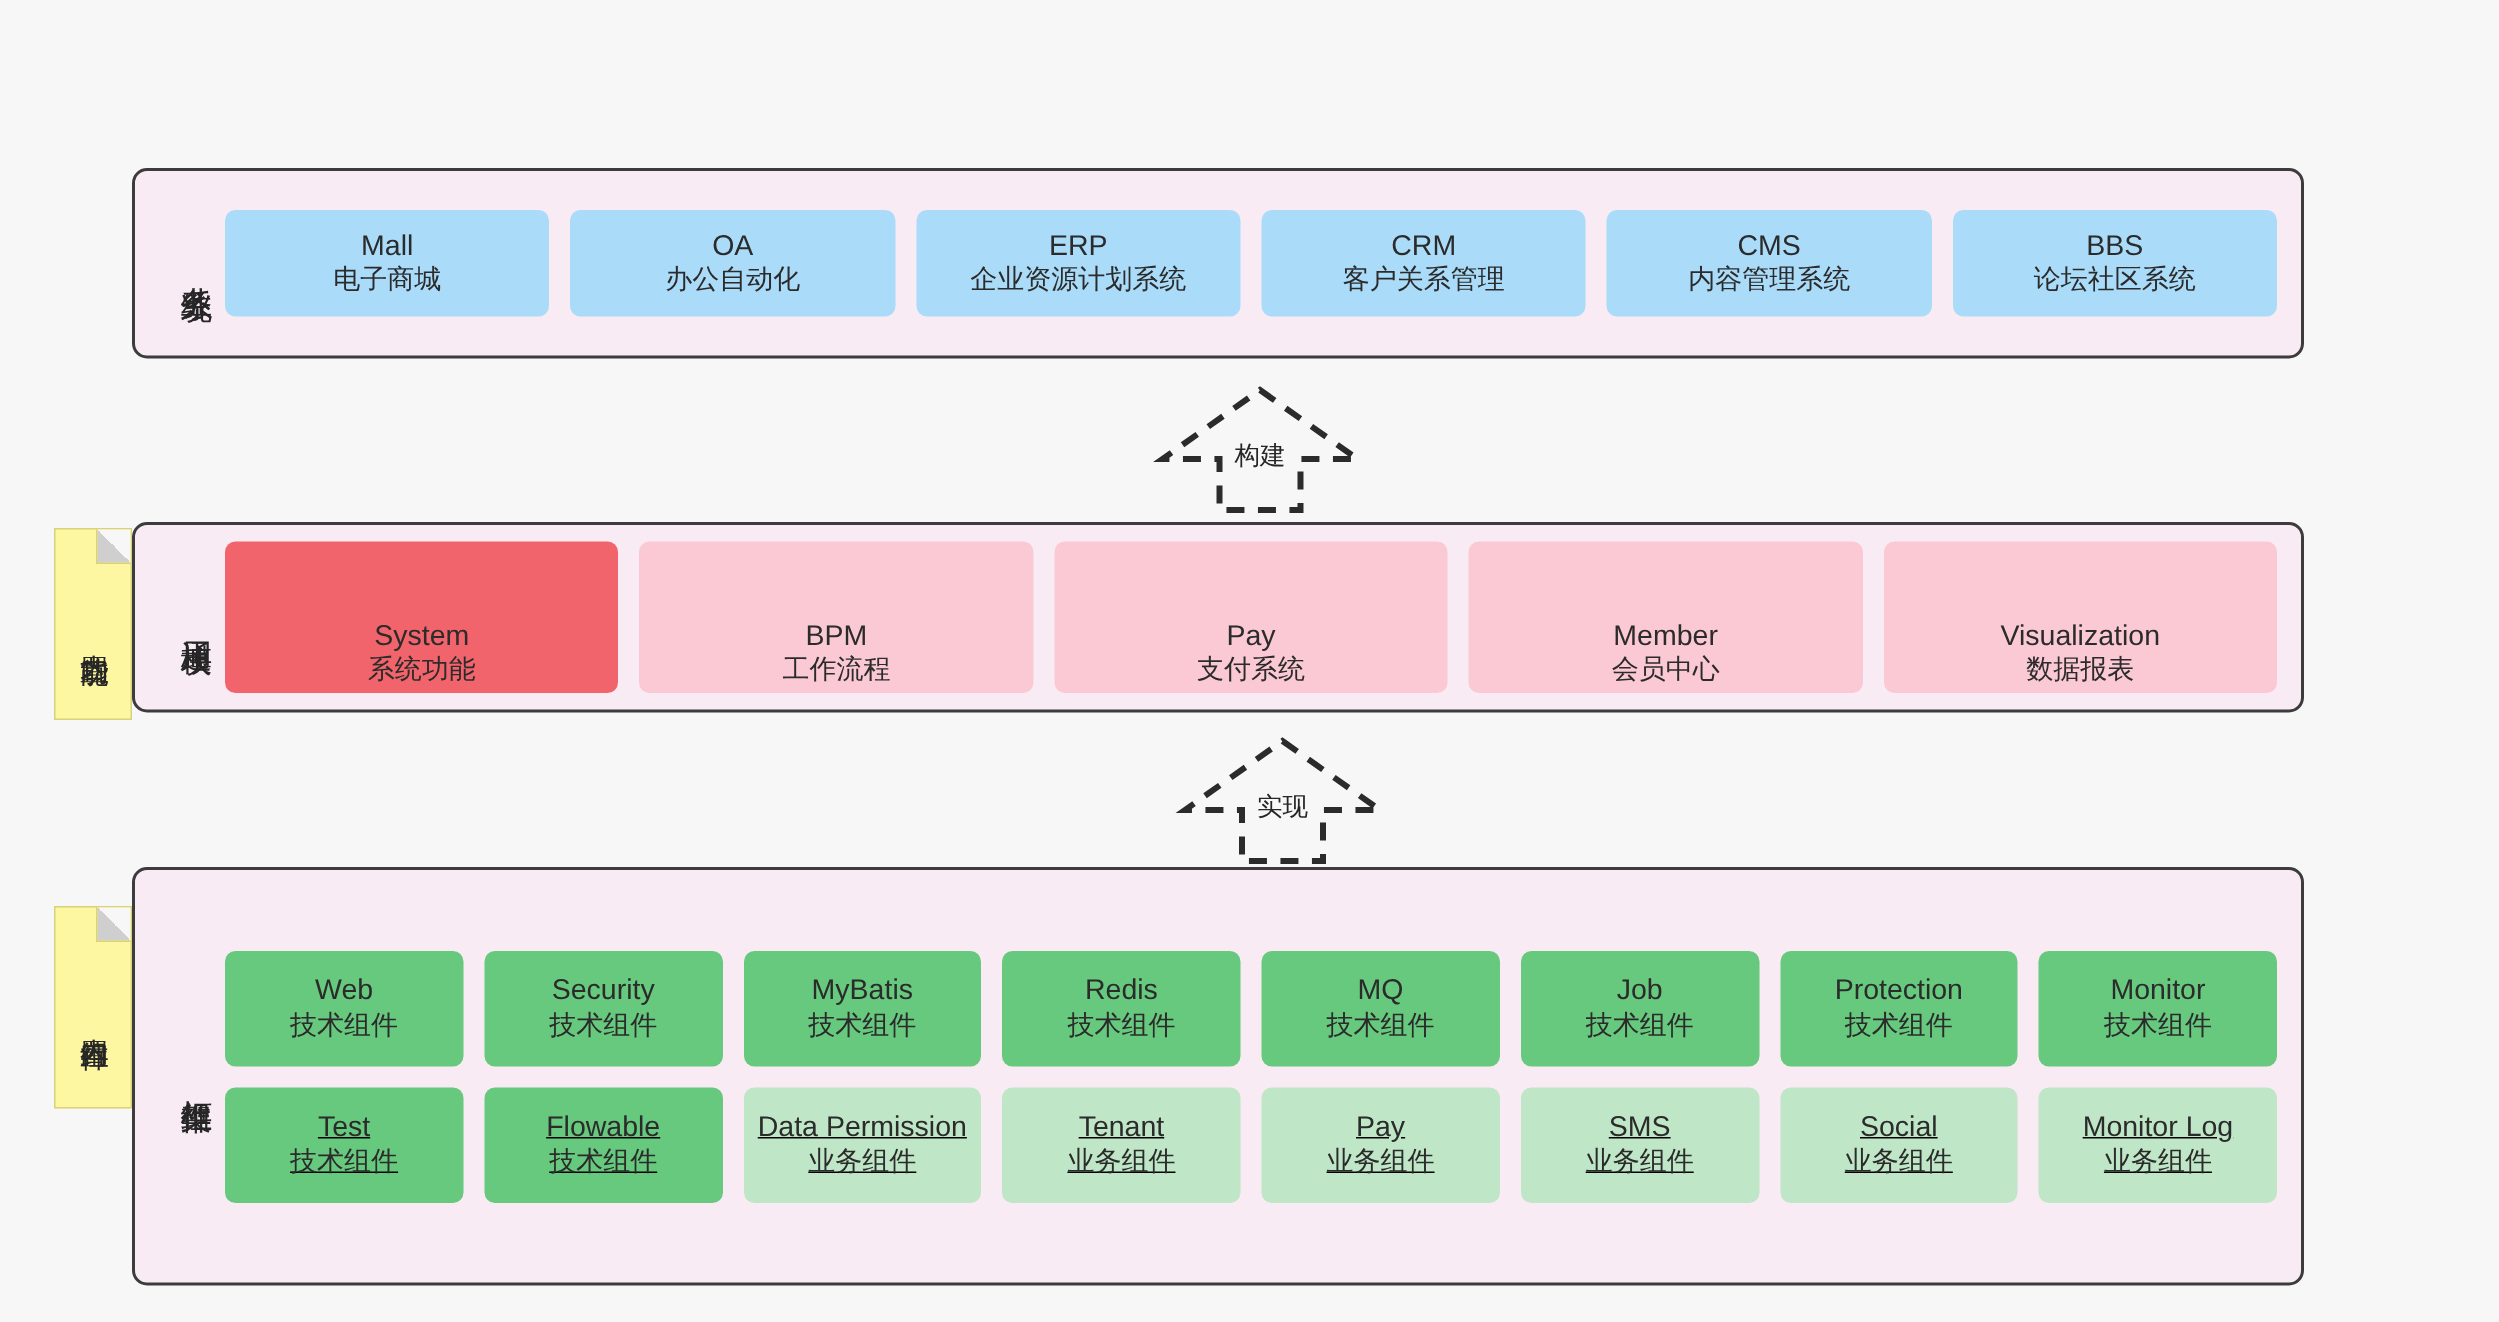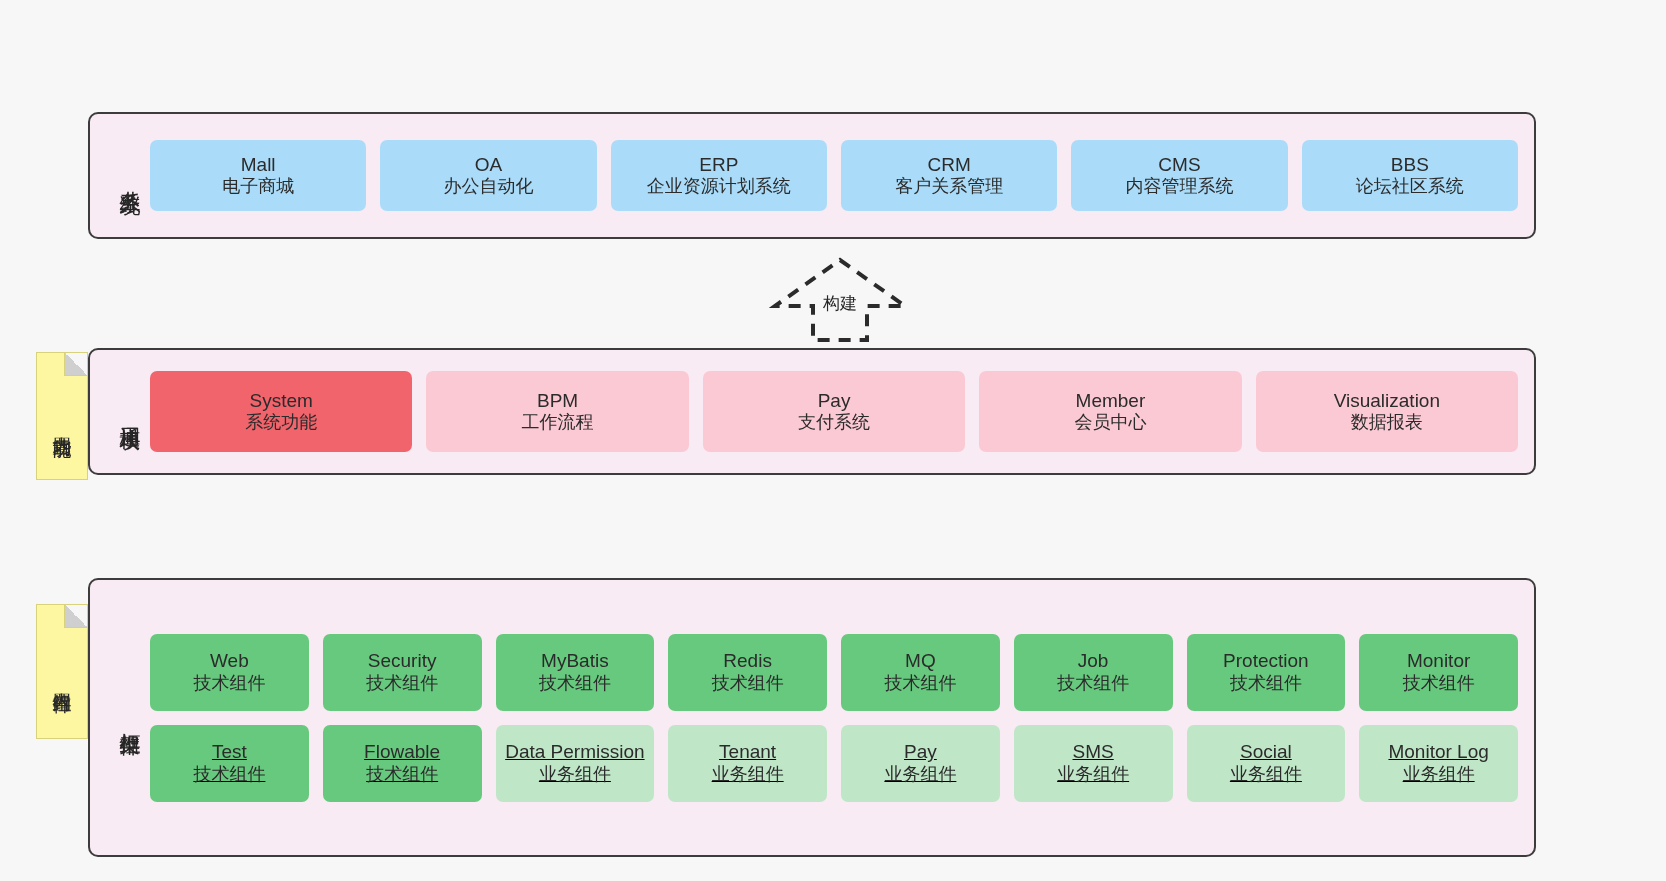--- a/index.html
+++ b/index.html
@@ -80,21 +80,21 @@
   .c-pink        { background: #fbc9d4; }
   .c-green       { background: #67c97e; }
   .c-lightgreen  { background: #bfe6c6; }
 
   
   #layer-business  { left: 88px;  top: 112px; width: 1448px; height: 127px; }
   #layer-modules   { left: 88px;  top: 348px; width: 1448px; height: 127px; }
   #layer-framework { left: 88px;  top: 578px; width: 1448px; height: 279px; }
 
   #layer-business  .card { height: 71px; }
-  #layer-modules   .card { height: 81px; }
+  #layer-modules   .card { height: 101px; justify-content: flex-end; }
   #layer-framework .card { height: 77px; }
 
   
   .note {
     position: absolute;
     background: #fcf7a0;
     border: 1px solid #d9d27c;
     box-sizing: border-box;
     display: flex;
     align-items: center;
@@ -212,20 +212,26 @@
           <span class="c-cn">会员中心</span>
         </div>
         <div class="card c-pink">
           <span class="c-en">Visualization</span>
           <span class="c-cn">数据报表</span>
         </div>
       </div>
     </div>
   </div>
 
+  <div class="arrow" id="arrow-implement">
+    <svg viewBox="0 0 170 92" xmlns="http://www.w3.org/2000/svg">
+      <path d="M85 6 L150 52 L112 52 L112 86 L58 86 L58 52 L20 52 Z" fill="none" stroke="#2b2b2b" stroke-width="4" stroke-dasharray="12,9" stroke-linejoin="miter"></path>
+    </svg>
+    <span class="arrow-label">实现</span>
+  </div>
 
   <div class="note" id="note-framework">
     <span class="fold"></span>
     <span class="note-text">内置组件</span>
   </div>
 
   <div class="layer" id="layer-framework">
     <div class="layer-title">框架组件</div>
     <div class="layer-body">
 

